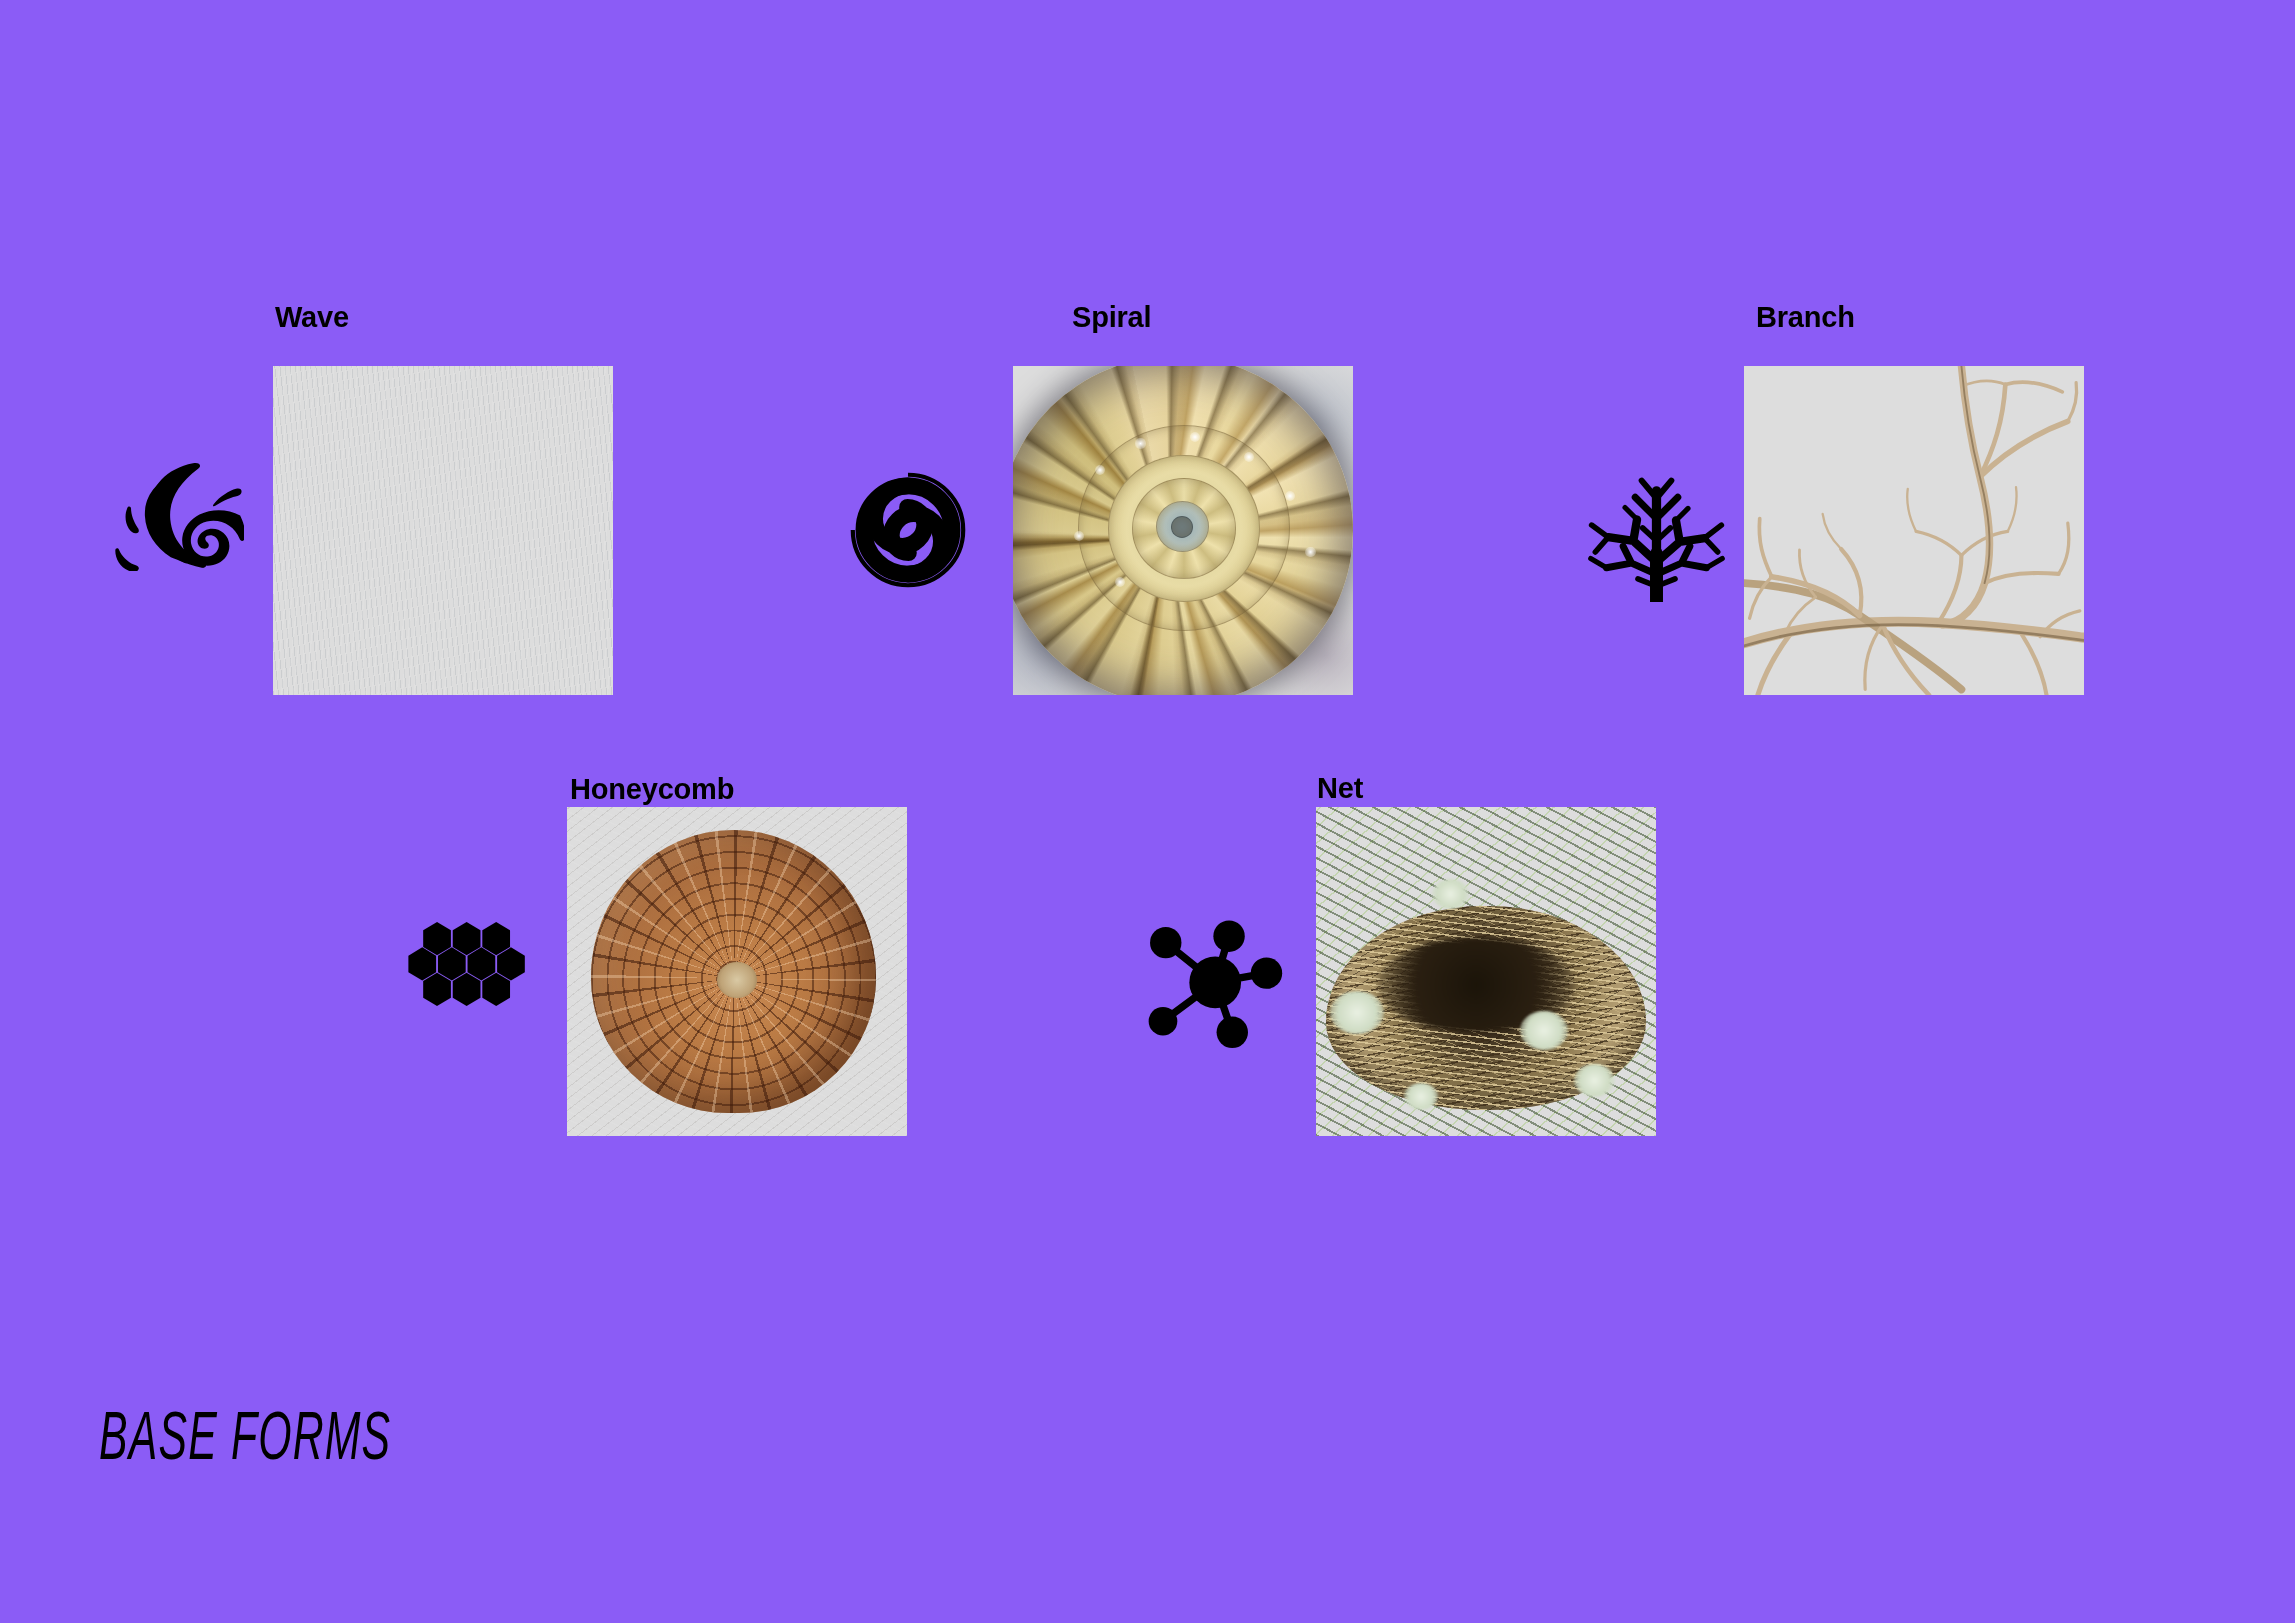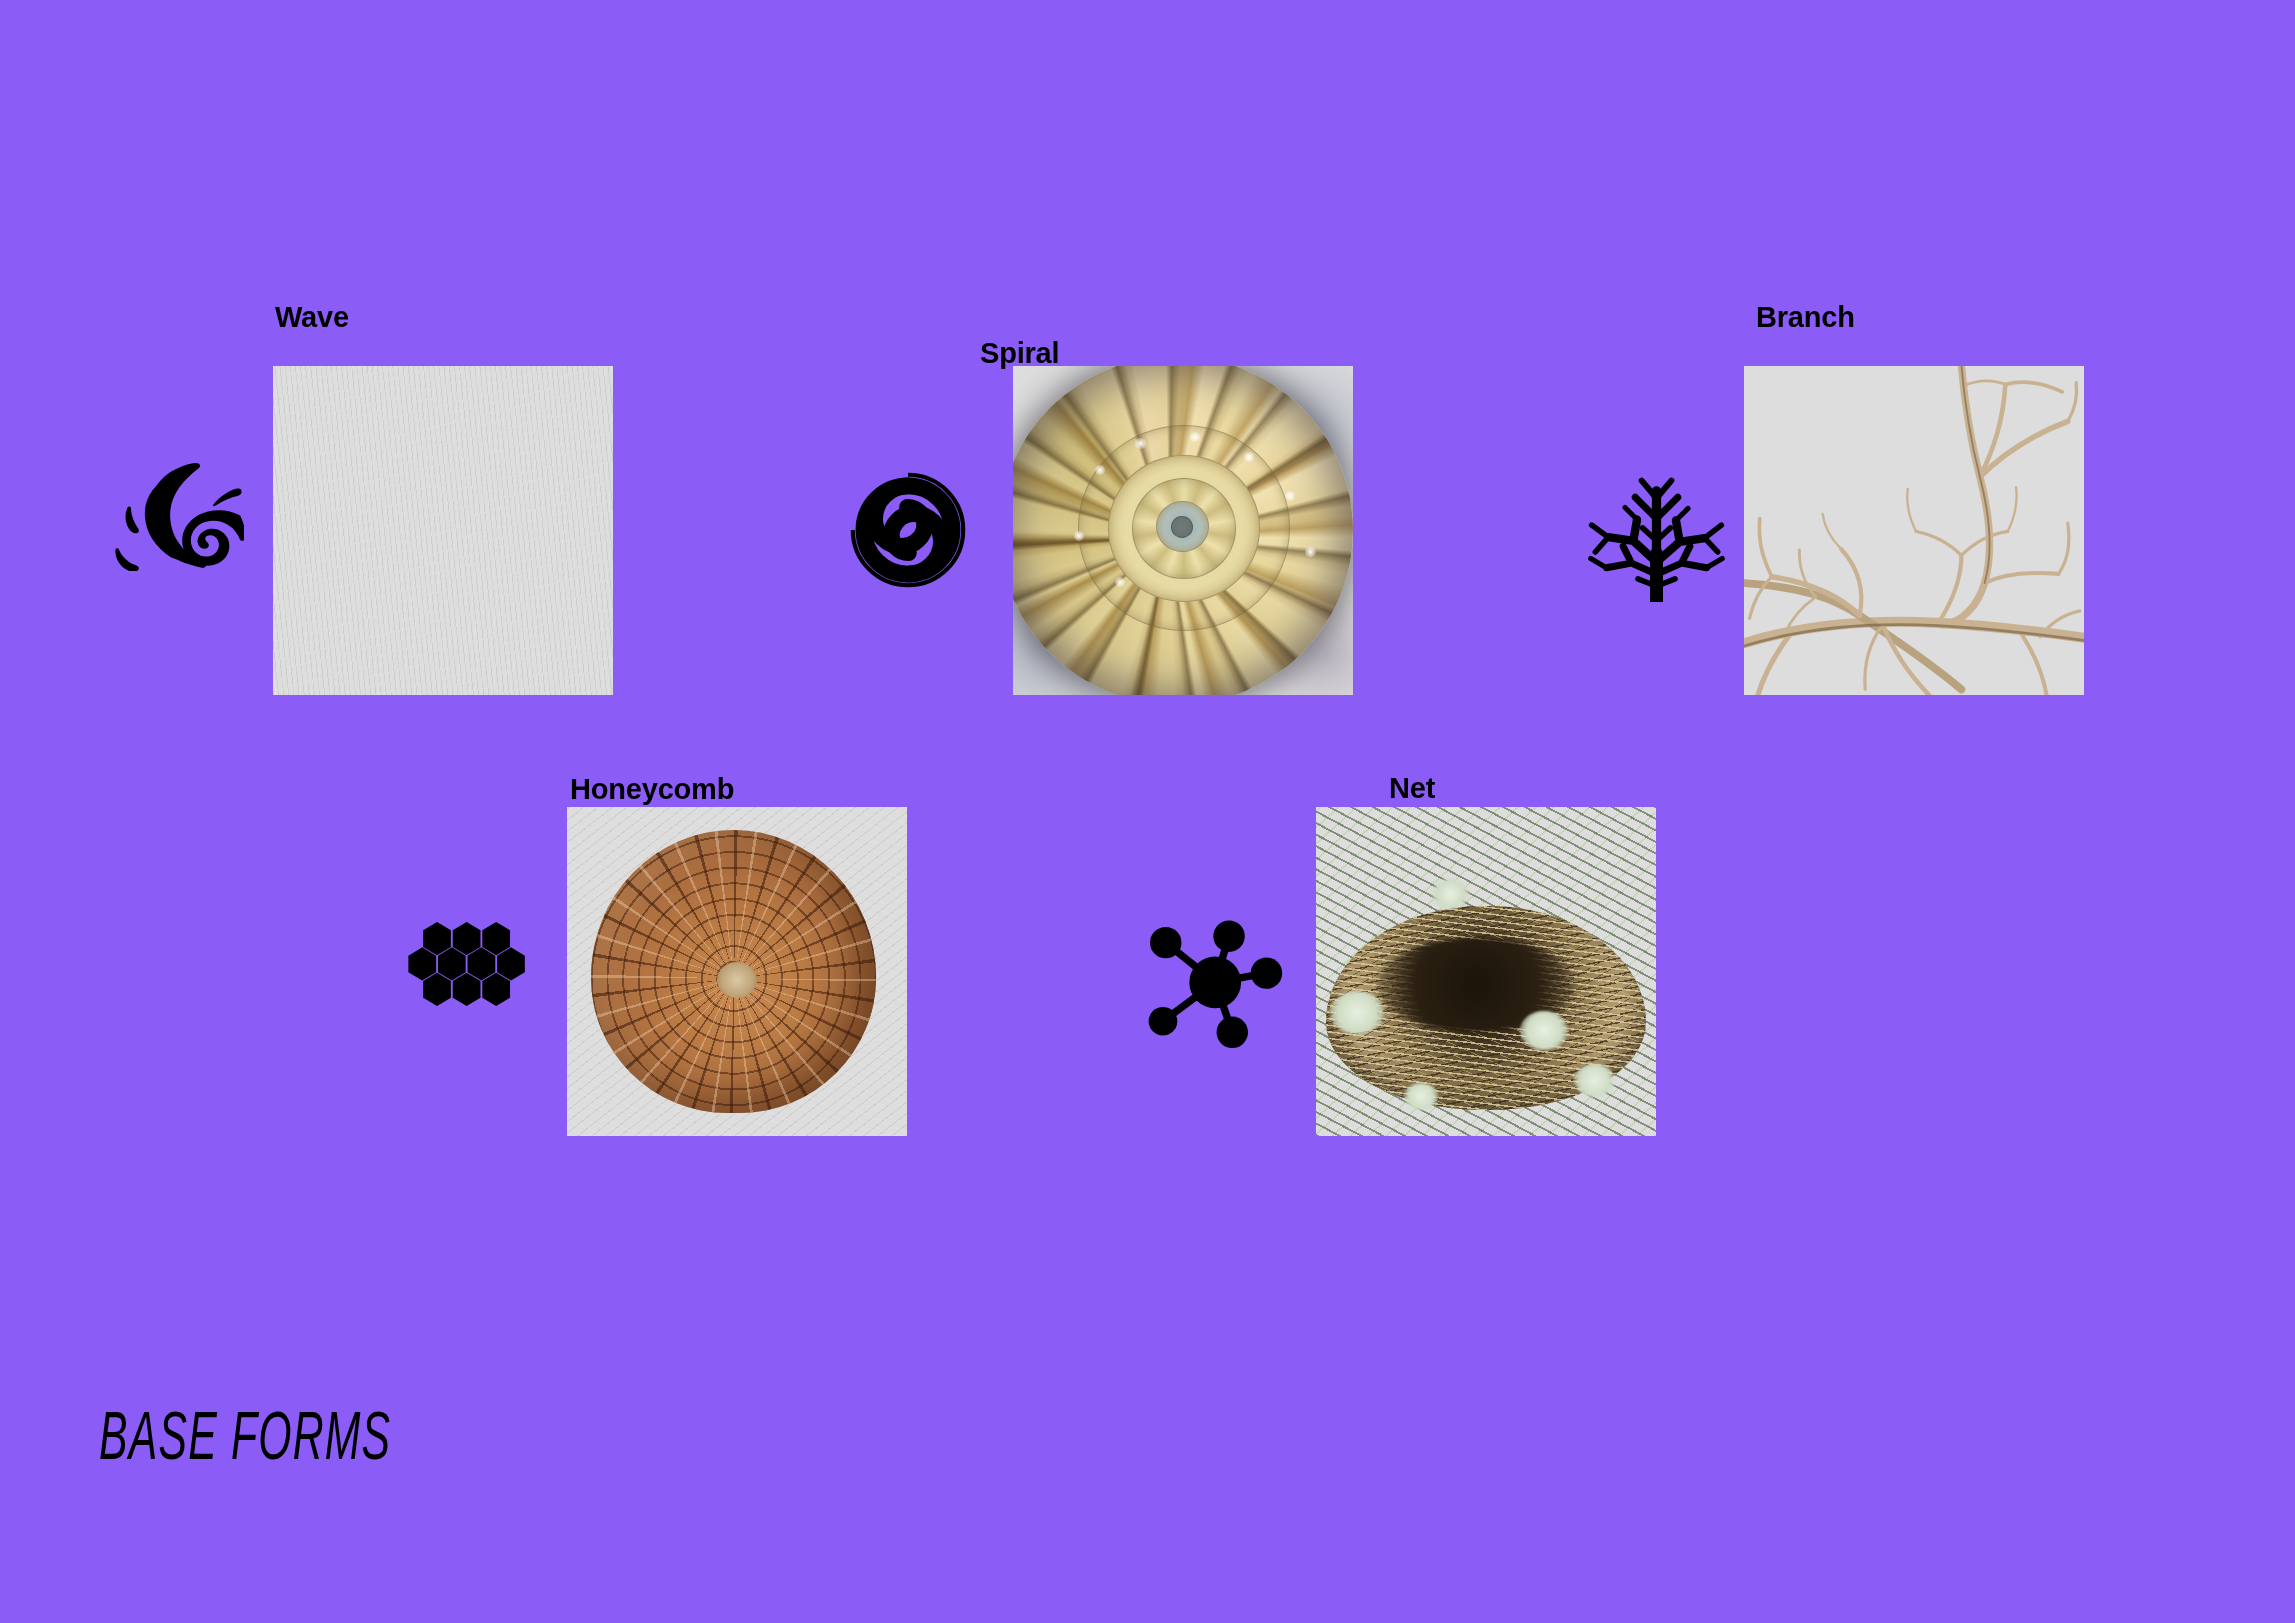--- a/index.html
+++ b/index.html
@@ -270,21 +270,21 @@
         </g>
       </svg>
     </div>
 
     <div class="photo ph-wave" style="left:273px;top:366px;">
       <div class="px streaks"></div>
     </div>
   </div>
 
   <div class="item" style="left:0;top:0;">
-    <div class="label" style="left:980px;top:303px;margin-top:36px;">Spiral</div>
+    <div class="label" style="left:1072px;top:303px;">Spiral</div>
 
     <div class="icon-wrap" style="left:850px;top:472px;width:116px;height:116px;">
       <svg viewBox="0 0 250 250" width="116" height="116" aria-hidden="true">
         <g fill="none" stroke="#000">
           <path d="M125 6c66 0 119 53 119 119s-53 119-119 119S6 191 6 125" stroke-width="9"></path>
           <path d="M125 30c-52 0-95 42-95 95s43 95 95 95c39 0 72-32 72-71 0-33-27-59-60-59-26 0-48 21-48 47 0 20 17 37 37 37" stroke-width="36" stroke-linecap="round"></path>
           <path d="M125 220c52 0 95-42 95-95s-43-95-95-95c-39 0-72 32-72 71 0 33 27 59 60 59 26 0 48-21 48-47 0-20-17-37-37-37" stroke-width="36" stroke-linecap="round"></path>
         </g>
       </svg>
     </div>
@@ -401,21 +401,21 @@
       <div class="px ground"></div>
       <div class="cone">
         <div class="scales"></div>
         <div class="scales2"></div>
       </div>
       <div class="center"></div>
     </div>
   </div>
 
   <div class="item" style="left:0;top:0;">
-    <div class="label" style="left:1389px;top:774px;">Net</div>
+    <div class="label" style="left:1317px;top:774px;">Net</div>
 
     <div class="icon-wrap" style="left:1148px;top:914px;width:139px;height:134px;">
       <svg viewBox="0 0 300 290" width="139" height="134" aria-hidden="true">
         <g stroke="#000" stroke-width="16" stroke-linecap="round">
           <line x1="145" y1="148" x2="38" y2="62"></line>
           <line x1="145" y1="148" x2="175" y2="48"></line>
           <line x1="145" y1="148" x2="256" y2="128"></line>
           <line x1="145" y1="148" x2="32" y2="232"></line>
           <line x1="145" y1="148" x2="182" y2="256"></line>
         </g>

